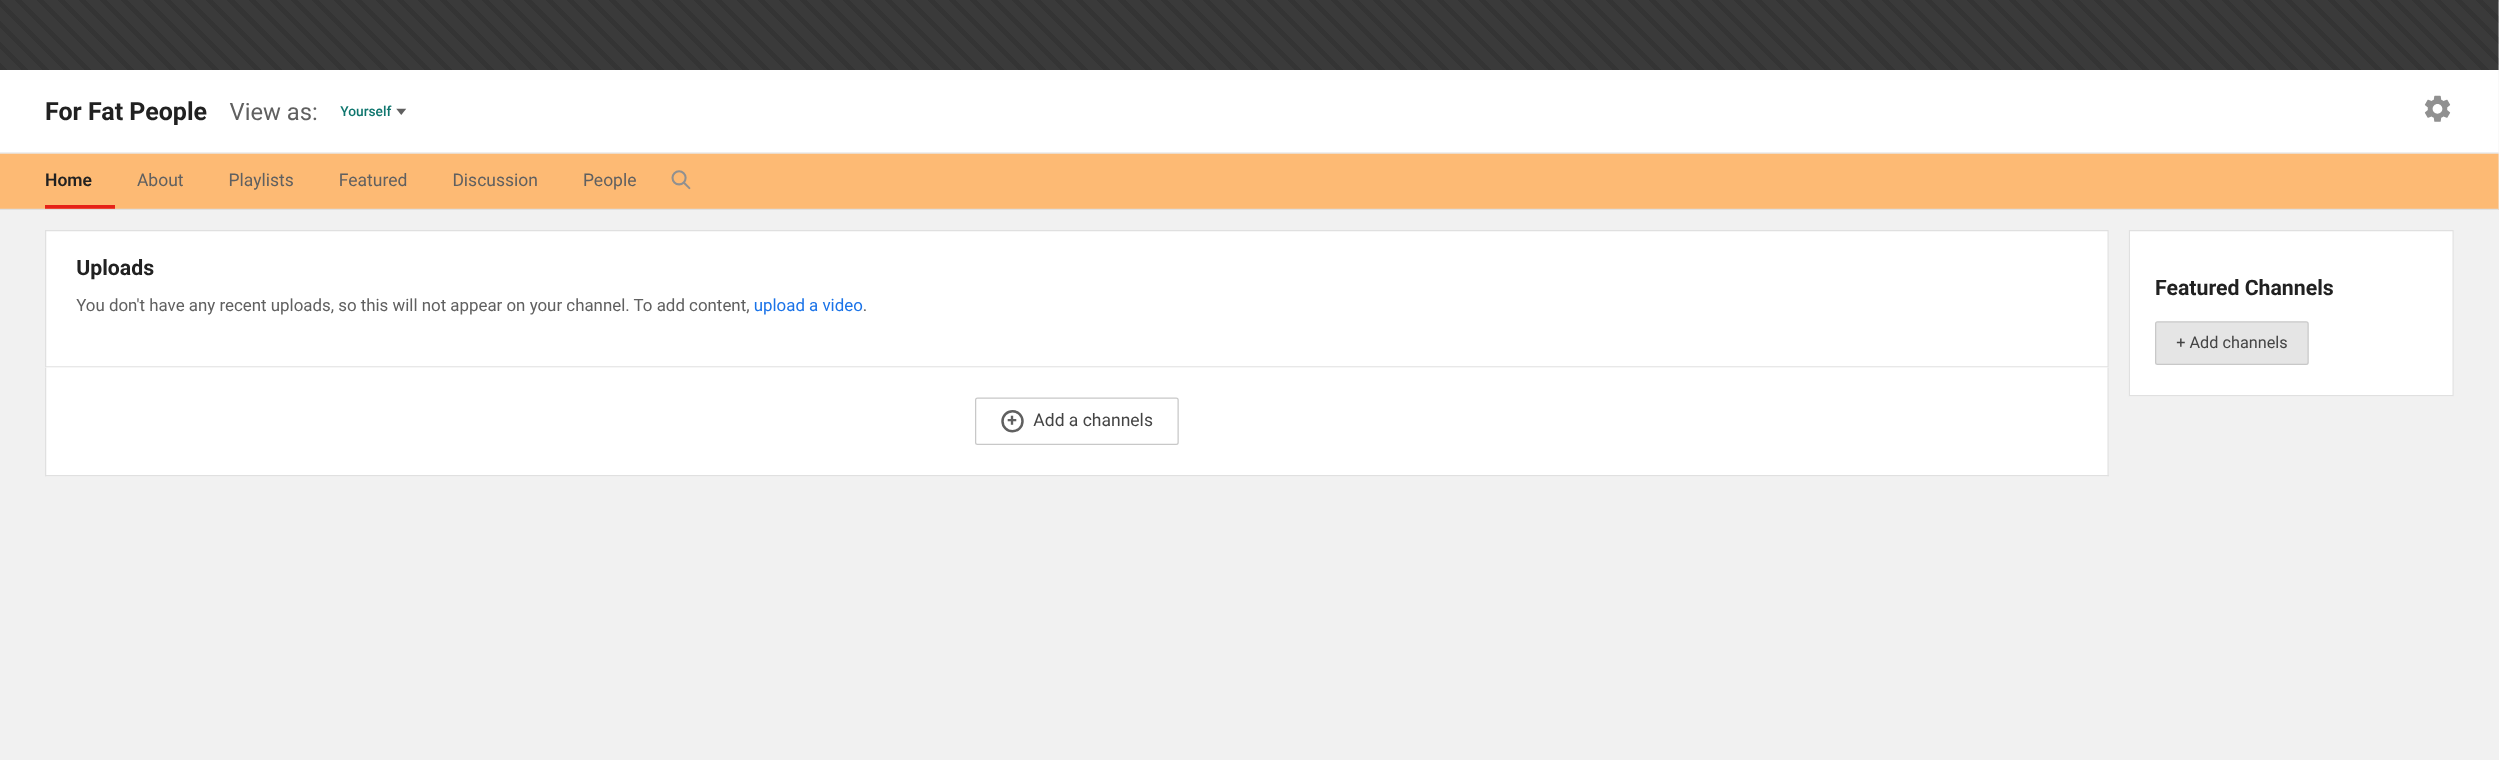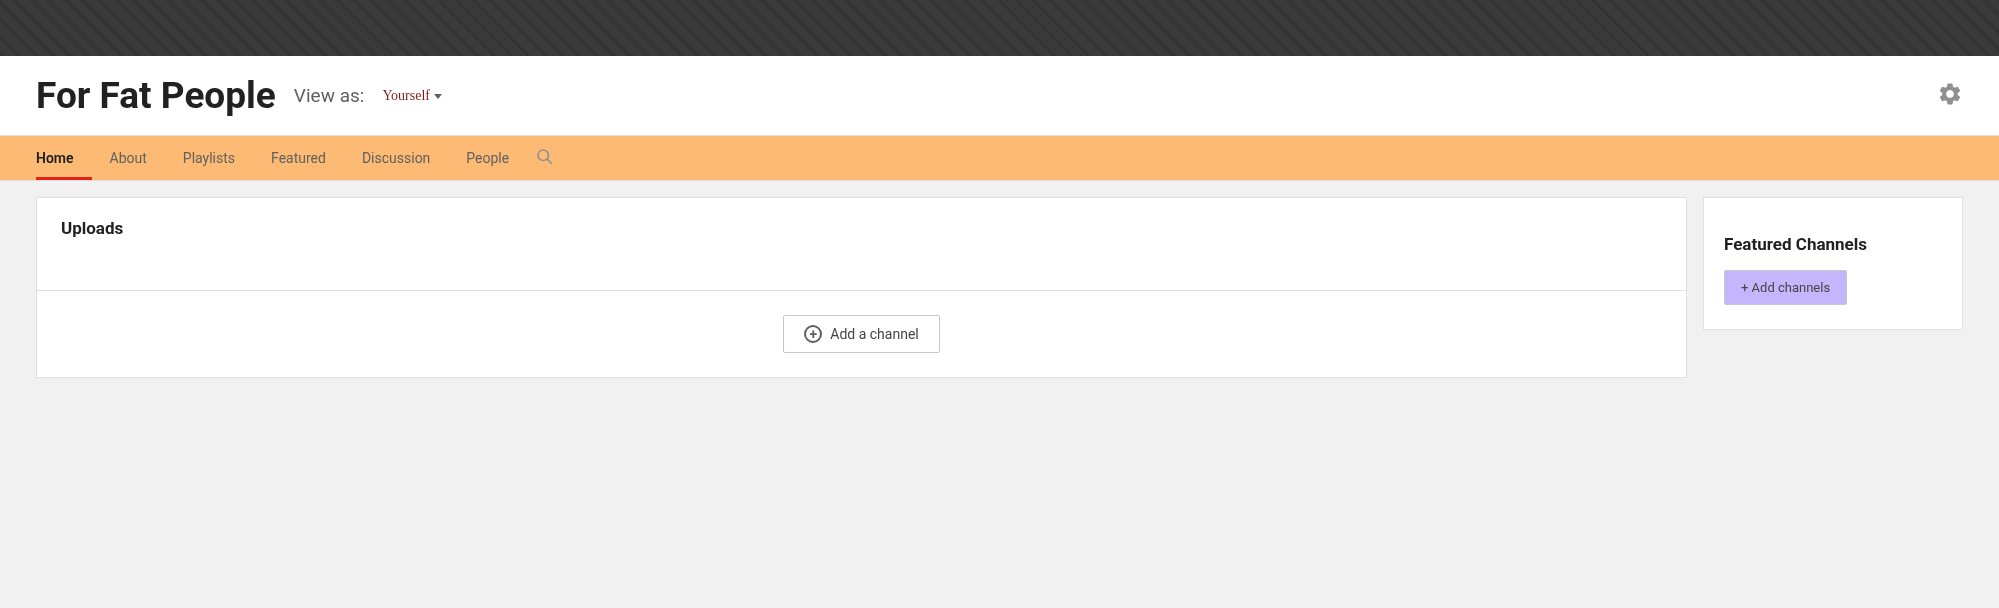--- a/index.html
+++ b/index.html
@@ -31,37 +31,36 @@
       align-items: center;
       justify-content: space-between;
       border-bottom: 1px solid #e0e0e0;
     }
     .channel-title-area {
       display: flex;
       align-items: center;
       gap: 18px;
     }
     .channel-title {
-      font-size: 37px;
+      font-size: 20px;
       font-weight: 700;
       color: #212121;
     }
     .view-as-label {
       font-size: 19px;
       color: #606060;
     }
     .view-as-value {
-      font-size: 14px;
-      color: #7f1d1d;
+      font-size: 11px;
+      color: #0f766e;
       font-weight: 500;
       display: inline-flex;
       align-items: center;
       gap: 4px;
       cursor: pointer;
-      font-family: Liberation Serif, serif;
     }
     .chevron-down {
       display: inline-block;
       width: 0;
       height: 0;
       border-left: 4px solid transparent;
       border-right: 4px solid transparent;
       border-top: 5px solid #606060;
       margin-top: 1px;
     }
@@ -201,21 +200,21 @@
     .featured-title {
       font-size: 17px;
       font-weight: 700;
       color: #212121;
       margin-bottom: 16px;
     }
     .add-channels-btn {
       display: inline-block;
       padding: 9px 16px;
       border: 1px solid #c8c8c8;
-      background: #c4b5fd;
+      background: #e5e5e5;
       border-radius: 2px;
       font-size: 13px;
       color: #444;
       cursor: pointer;
       font-family: Roboto, Arial, sans-serif;
     }
   </style>
 </head>
 <body>
 
@@ -263,26 +262,31 @@
     </svg>
   </span>
 </div>
 
 <div class="main-content">
 
   <div class="left-column">
 
     <div class="uploads-section">
       <div class="section-title">Uploads</div>
+      <div class="uploads-message">
+        <span>You don't have any recent uploads, so this will not appear on your channel. To add content,</span>
+        <a href="#">
+          <span>upload a video</span></a><span>.</span>
+      </div>
     </div>
 
     <div class="add-section-area">
       <button class="add-section-btn">
         <span class="plus-circle">+</span>
-        <span>Add a channel</span>
+        <span>Add a channels</span>
       </button>
     </div>
   </div>
 
   <div class="right-column">
     <div class="featured-channels-card">
       <div class="featured-title">Featured Channels</div>
       <button class="add-channels-btn">
         <span>+ Add channels</span>
       </button>

